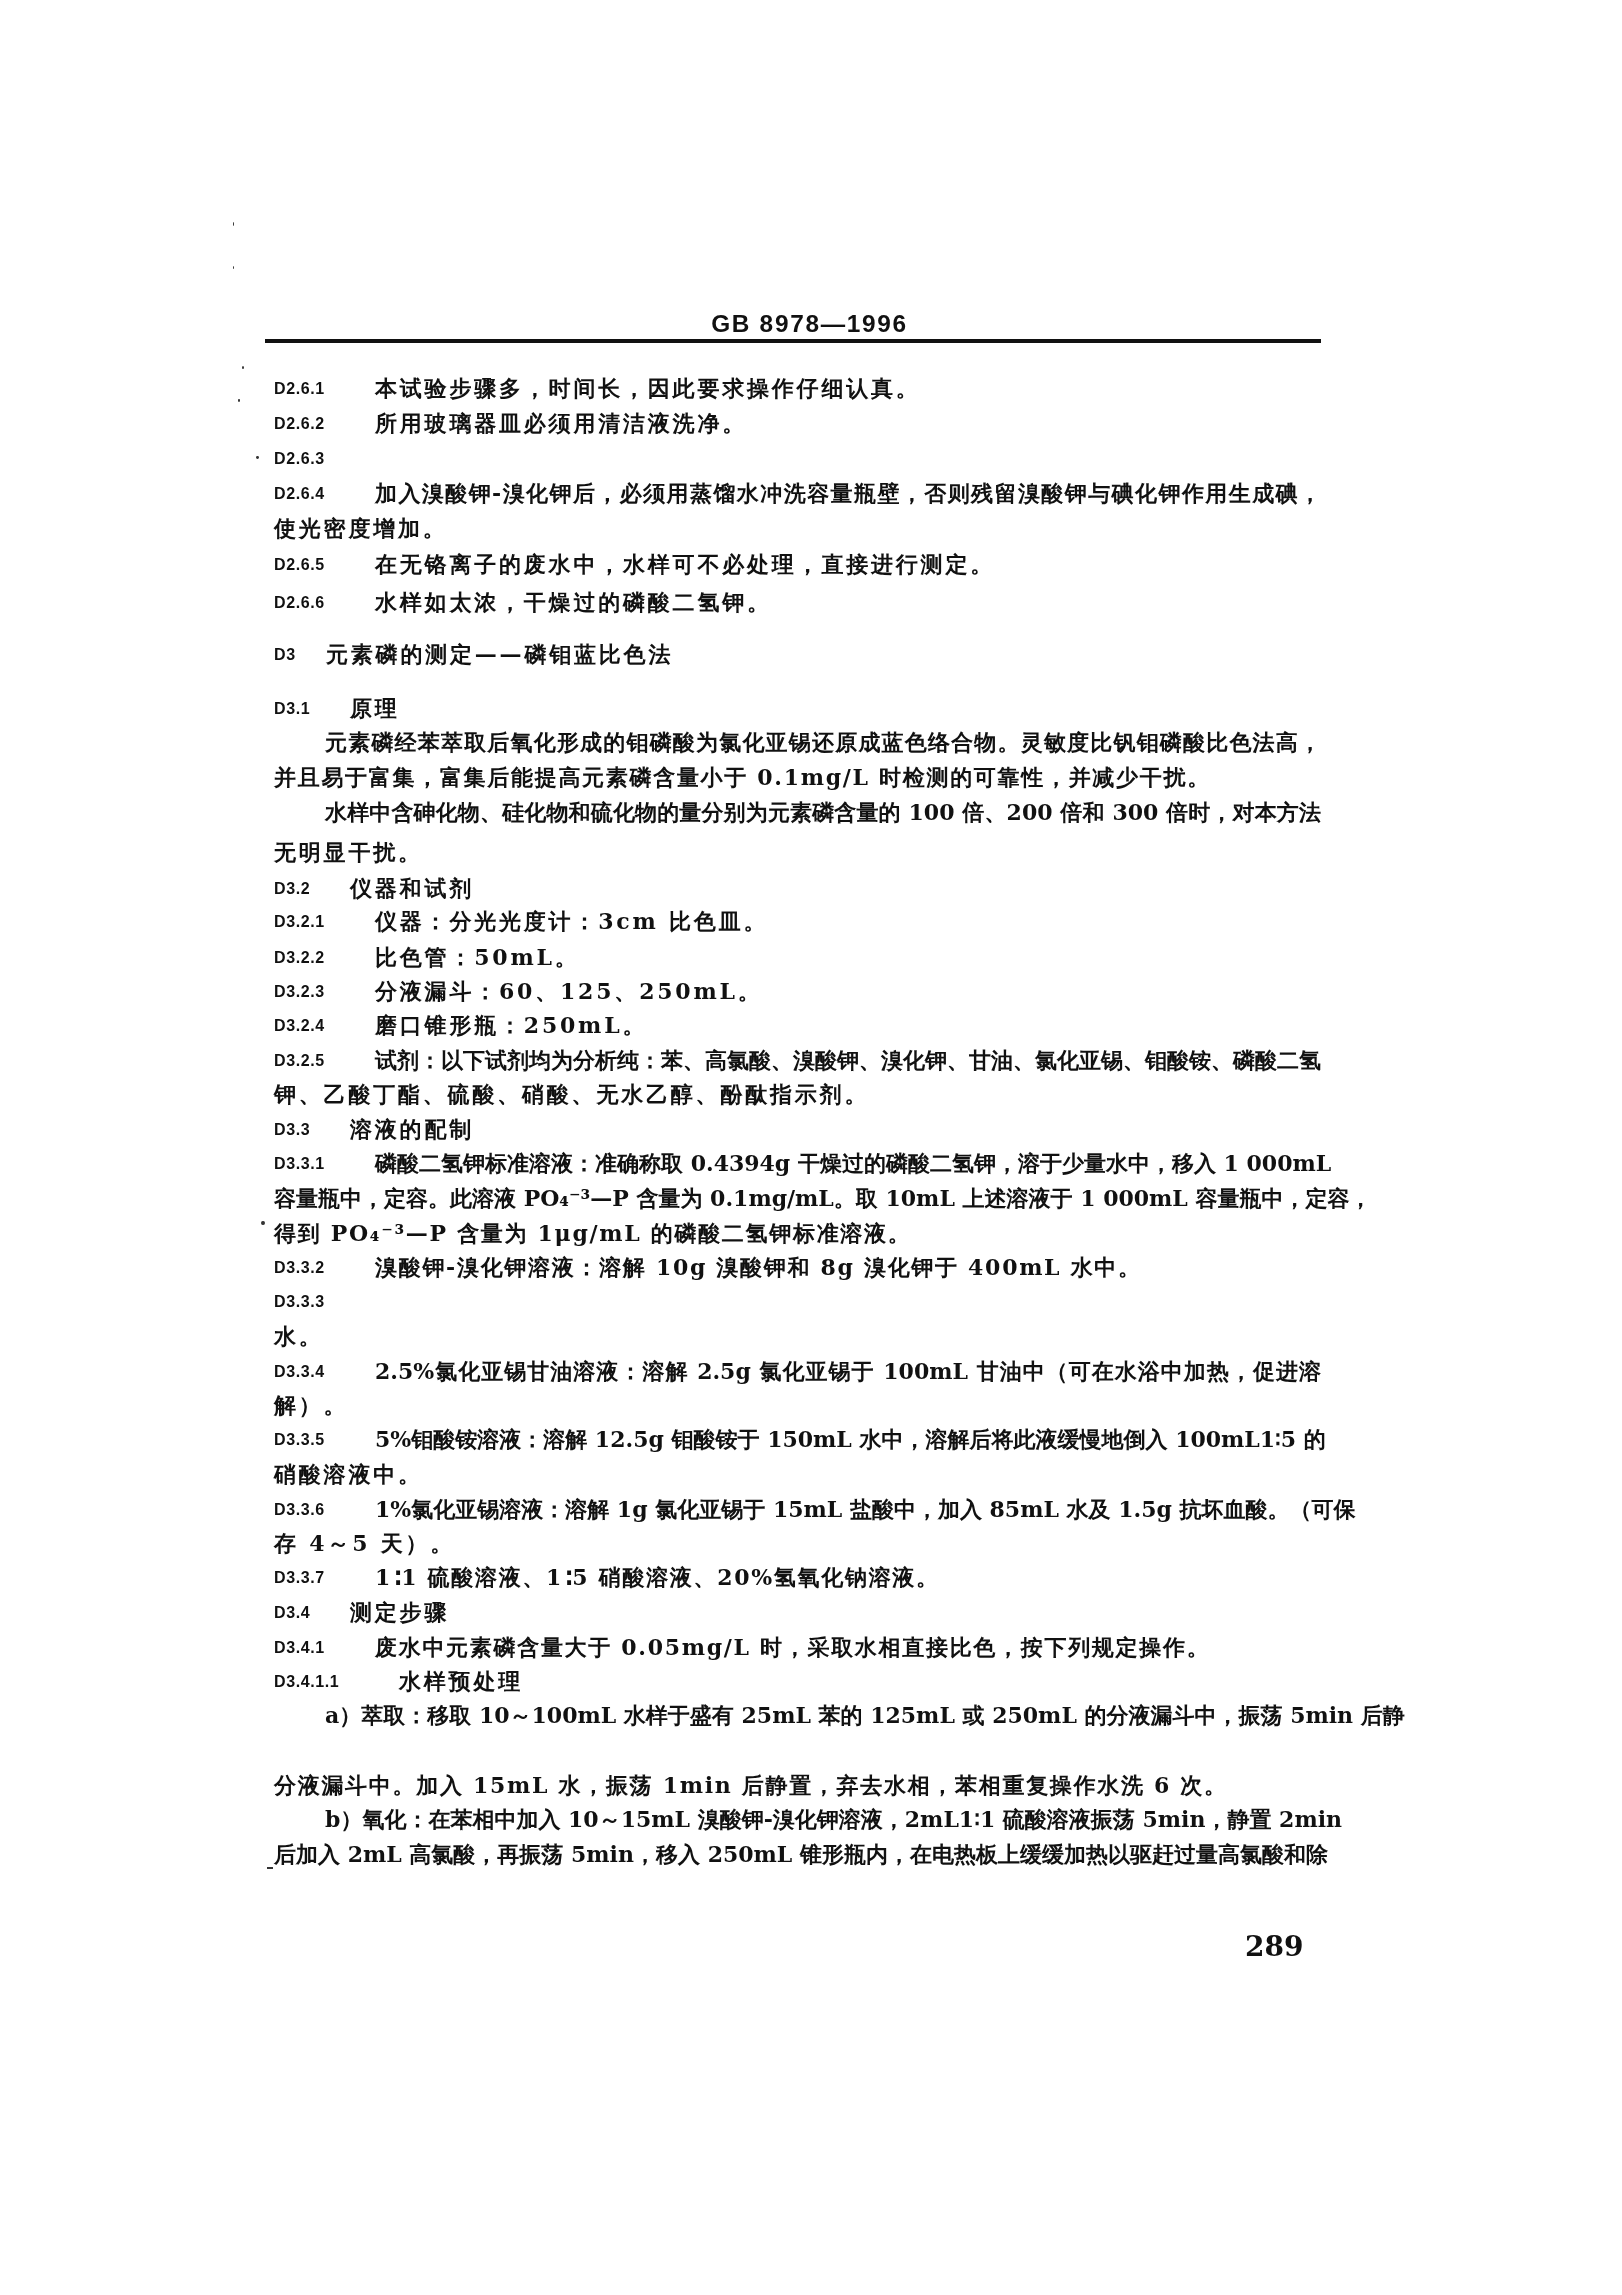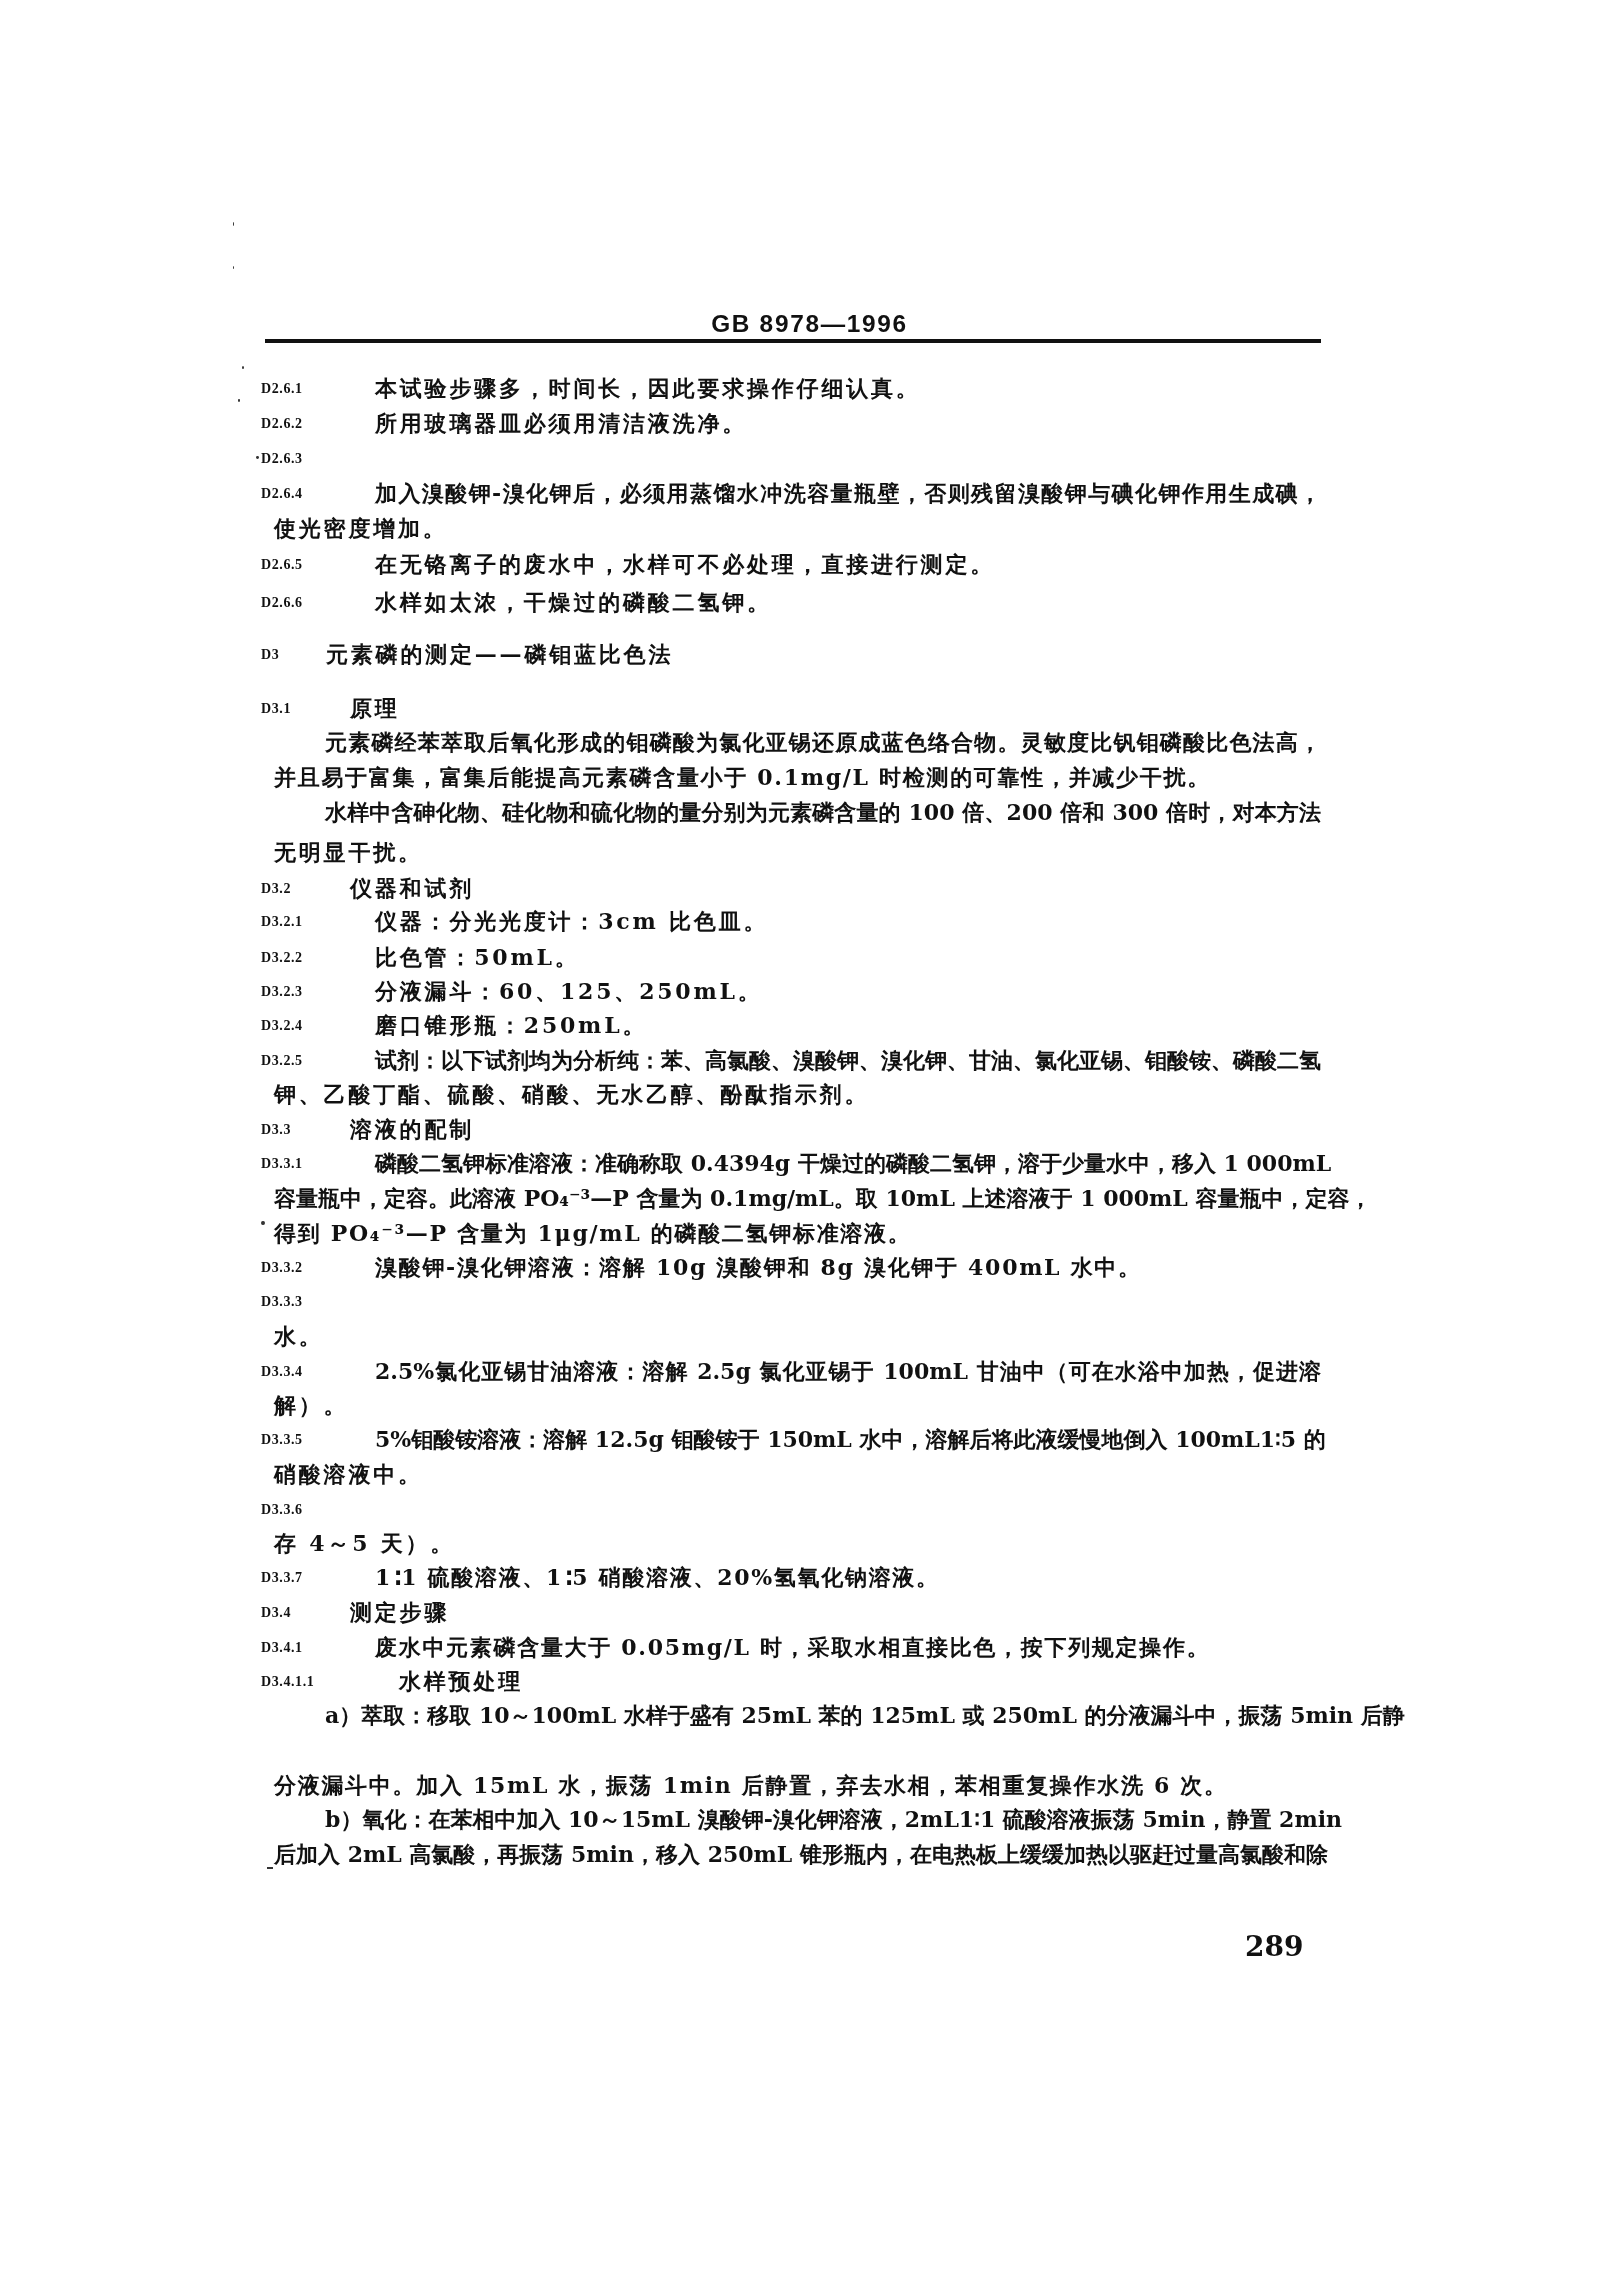--- a/index.html
+++ b/index.html
@@ -10,22 +10,22 @@
   .page { position: absolute; left: 0; top: 0; width: 1622px; height: 2295px; margin-top: 11px; }
   .header-title {
     position: absolute; left: 704px; top: 297px; width: 211px; text-align: center;
     font-family: "Liberation Sans", "DejaVu Sans", sans-serif; font-weight: bold;
     font-size: 24.4px; letter-spacing: 1.7px; line-height: 31px; white-space: nowrap;
   }
   .header-rule {
     position: absolute; left: 265px; top: 328px; width: 1056px; height: 3.9px; background: #111111;
   }
   .label {
-    position: absolute; left: 261px; font-family: Liberation Serif, serif;
-    font-weight: bold; font-size: 14px; letter-spacing: 0.6px; height: 31px; line-height: 31px; white-space: nowrap;
+    position: absolute; left: 274px; font-family: Liberation Sans, sans-serif;
+    font-weight: bold; font-size: 16px; letter-spacing: 0.6px; height: 31px; line-height: 31px; white-space: nowrap;
   }
   .body-text { position: absolute; height: 31px; line-height: 31px; font-size: 22px; font-weight: bold; letter-spacing: 2.8px; white-space: nowrap; }
   .justify { text-align: justify; text-align-last: justify; }
   .page-number {
     position: absolute; left: 1245px; top: 1920px; font-size: 28px; line-height: 31px;
     font-family: "DejaVu Serif", serif; font-weight: bold;
   }
   .speck { position: absolute; background: #333; border-radius: 50%; }
 </style>
 </head>
@@ -88,20 +88,21 @@
   <div class="body-text" style="left:375px; top:1241px; letter-spacing:1.7px">溴酸钾-溴化钾溶液：溶解 10g 溴酸钾和 8g 溴化钾于 400mL 水中。</div>
   <div class="label" style="top:1275px">D3.3.3</div>
   <div class="body-text" style="left:274px; top:1310px">水。</div>
   <div class="label" style="top:1345px">D3.3.4</div>
   <div class="body-text justify" style="left:375px; top:1345px; width:946px; letter-spacing:0">2.5%氯化亚锡甘油溶液：溶解 2.5g 氯化亚锡于 100mL 甘油中（可在水浴中加热，促进溶</div>
   <div class="body-text" style="left:274px; top:1379px">解）。</div>
   <div class="label" style="top:1413px">D3.3.5</div>
   <div class="body-text justify" style="left:375px; top:1413px; width:946px; letter-spacing:0">5%钼酸铵溶液：溶解 12.5g 钼酸铵于 150mL 水中，溶解后将此液缓慢地倒入 100mL1∶5 的</div>
   <div class="body-text" style="left:274px; top:1448px">硝酸溶液中。</div>
   <div class="label" style="top:1483px">D3.3.6</div>
+  <div class="body-text justify" style="left:375px; top:1483px; width:946px; letter-spacing:0">1%氯化亚锡溶液：溶解 1g 氯化亚锡于 15mL 盐酸中，加入 85mL 水及 1.5g 抗坏血酸。（可保</div>
   <div class="body-text" style="left:274px; top:1517px">存 4～5 天）。</div>
   <div class="label" style="top:1551px">D3.3.7</div>
   <div class="body-text" style="left:375px; top:1551px; letter-spacing:1.7px">1∶1 硫酸溶液、1∶5 硝酸溶液、20%氢氧化钠溶液。</div>
 
   <div class="label" style="top:1586px">D3.4</div>
   <div class="body-text" style="left:350px; top:1586px">测定步骤</div>
   <div class="label" style="top:1621px">D3.4.1</div>
   <div class="body-text" style="left:375px; top:1621px; letter-spacing:1.7px">废水中元素磷含量大于 0.05mg/L 时，采取水相直接比色，按下列规定操作。</div>
   <div class="label" style="top:1655px">D3.4.1.1</div>
   <div class="body-text" style="left:399px; top:1655px">水样预处理</div>

